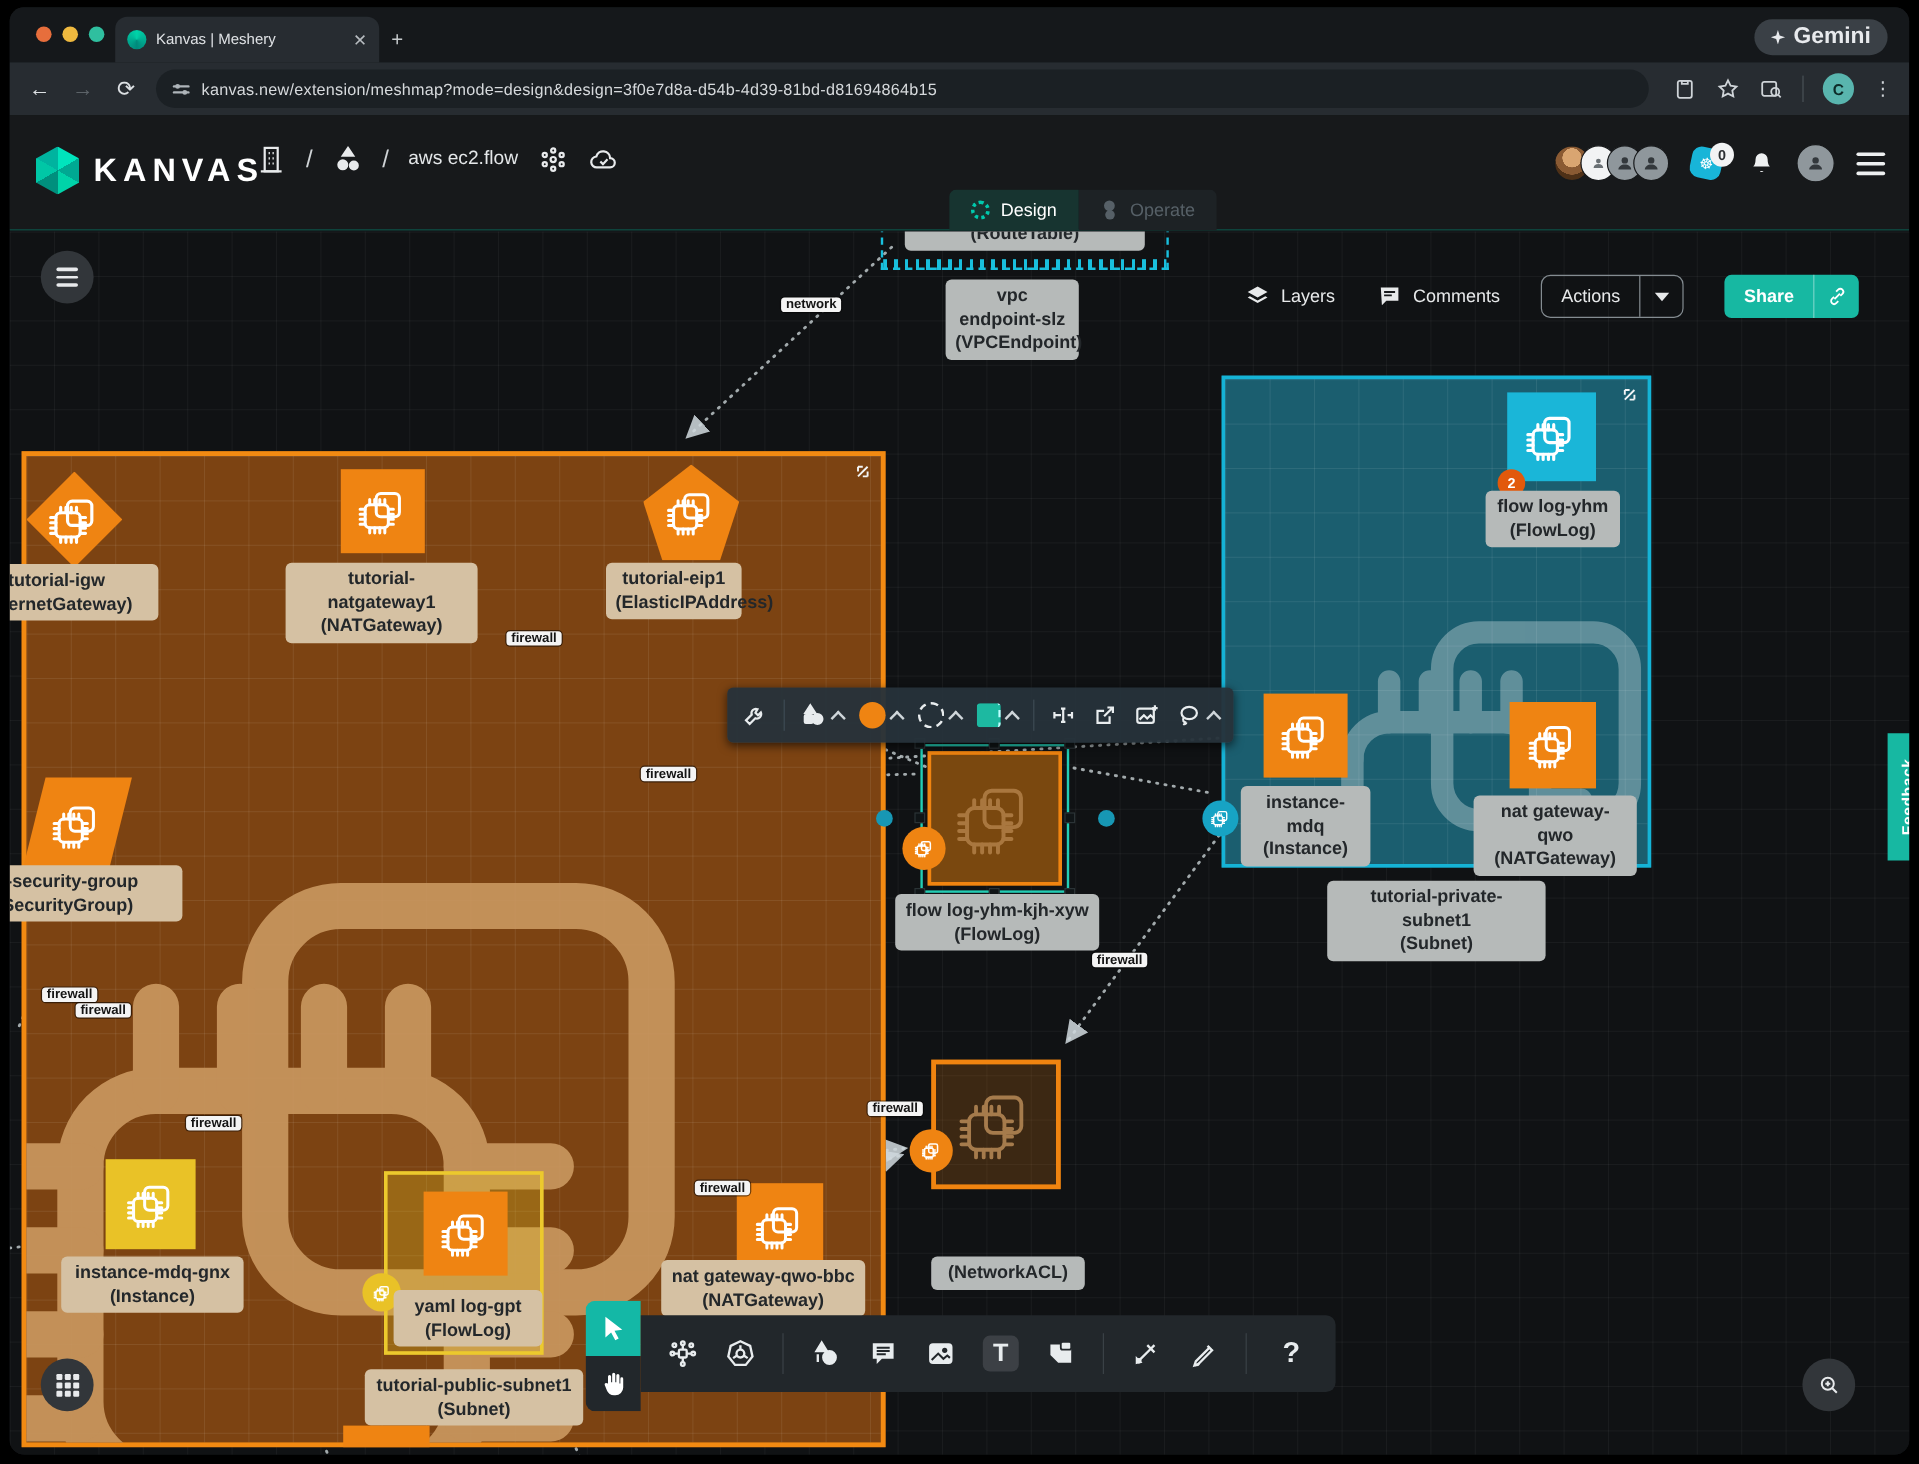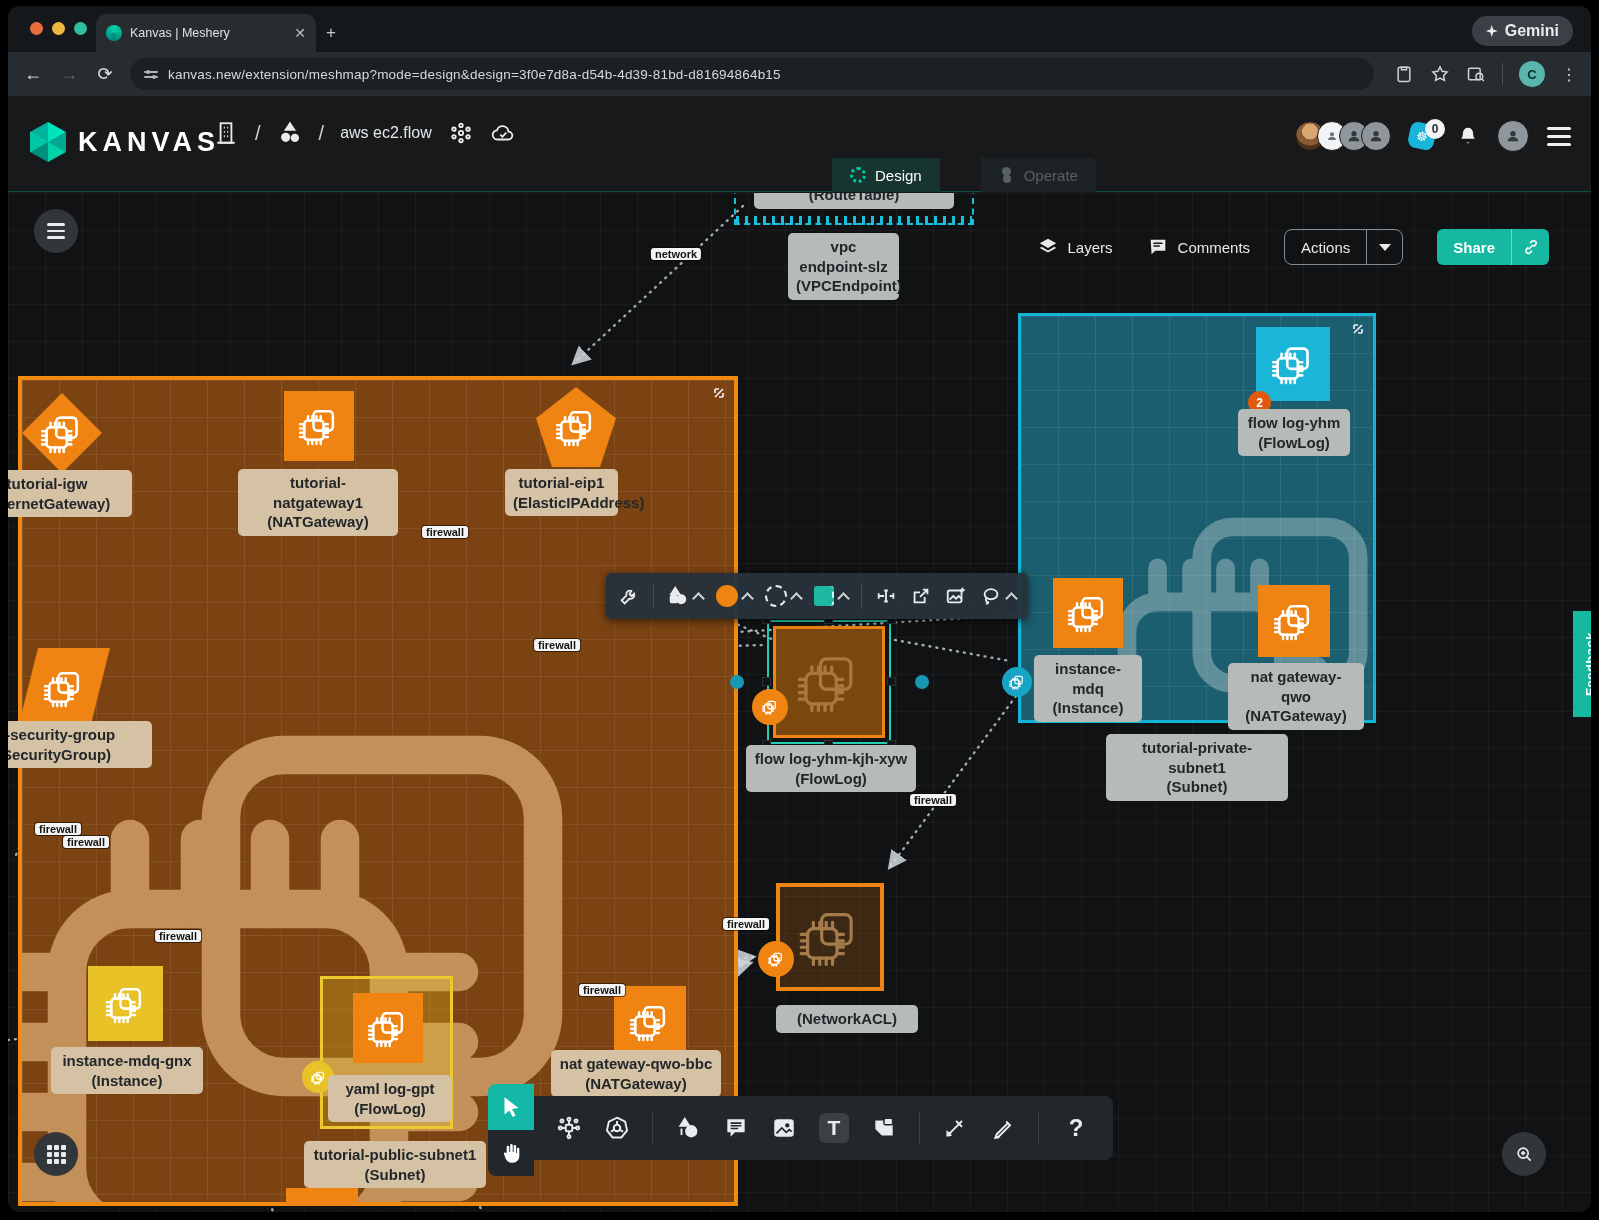--- a/index.html
+++ b/index.html
@@ -10,21 +10,21 @@
   
   .tabstrip { position:relative; height:46px; background:#15181b; }
   .lights { position:absolute; left:22px; top:16px; display:flex; gap:9px; }
   .light { width:13px; height:13px; border-radius:50%; }
   .tab { position:absolute; left:88px; top:8px; width:220px; height:38px; background:#272c31;
     border-radius:10px 10px 0 0; display:flex; align-items:center; padding:0 10px; gap:8px; }
   .tab-title { color:#dfe2e5; font-size:12.5px; flex:1; white-space:nowrap; overflow:hidden; }
   .tab-close { color:#b7bcc0; font-size:14px; }
   .newtab { position:absolute; left:318px; top:18px; color:#c5c9cc; font-size:17px; line-height:17px; }
   .gemini { position:absolute; right:18px; top:10px; height:30px; background:#3a4046; border-radius:16px;
-    color:#e8eaed; font-size:16px; font-weight:700; display:flex; align-items:center; gap:7px; padding:0 14px; }
+    color:#e8eaed; font-size:19px; font-weight:700; display:flex; align-items:center; gap:7px; padding:0 14px; }
   .star4 { width:12px; height:12px; background:#e8eaed; clip-path:polygon(50% 0,62% 38%,100% 50%,62% 62%,50% 100%,38% 62%,0 50%,38% 38%); }
 
   .urlrow { position:relative; height:44px; background:#272c31; display:flex; align-items:center; padding:0 14px; gap:14px; }
   .navic { color:#dde1e4; font-size:18px; width:22px; text-align:center; }
   .navic.dim { color:#5c6368; }
   .urlbox { flex:1; height:32px; background:#1b2024; border-radius:16px; display:flex; align-items:center; padding:0 14px; gap:10px; }
   .url { color:#d6d9dc; font-size:13.5px; letter-spacing:.2px; }
   .sliders { display:inline-flex; flex-direction:column; gap:3px; }
   .sliders i { display:block; width:14px; height:2px; background:#aeb4b9; border-radius:2px; position:relative; }
   .sliders i::after { content:""; position:absolute; width:4px; height:4px; border-radius:50%; background:#aeb4b9; top:-1px; }
@@ -57,21 +57,21 @@
   .collab { position:relative; width:30px; height:30px; }
   .collab .hub { position:absolute; left:0; top:2px; width:26px; height:26px; border-radius:8px; background:#18b5d8;
     transform:rotate(12deg); display:flex; align-items:center; justify-content:center; color:#fff; font-size:13px; }
   .collab .cnt { position:absolute; right:-6px; top:-2px; width:20px; height:20px; border-radius:50%; background:#f2f3f4;
     color:#2a2e31; font-size:12px; font-weight:700; display:flex; align-items:center; justify-content:center; }
   .bell { width:22px; height:22px; fill:#eef0f1; }
   .burger { display:flex; flex-direction:column; gap:5px; }
   .burger i { width:24px; height:3px; background:#eef0f1; border-radius:2px; }
 
   .modes { position:absolute; left:783px; top:62px; display:flex; height:34px; border-radius:6px 6px 0 0; overflow:hidden; }
-  .mode { display:flex; align-items:center; gap:9px; padding:0 18px; font-size:15px;margin-left:41px; }
+  .mode { display:flex; align-items:center; gap:9px; padding:0 18px; font-size:15px; }
   .mode.active { background:#173430; color:#fff; }
   .mode.idle { background:#1d2225; color:#566067; }
   .spiral { width:16px; height:16px; border-radius:50%; border:3px dotted #00c9ac; }
   .gearduo { width:16px; height:16px; position:relative; }
   .gearduo i { position:absolute; border-radius:50%; background:#566067; }
   .gearduo i:first-child{ width:9px; height:9px; left:3px; top:0; }
   .gearduo i:last-child{ width:8px; height:8px; left:4px; top:8px; }
 
   
   .canvas { position:absolute; left:0; top:187px; width:1599px; height:1027px; background:#101214; overflow:hidden;
@@ -522,21 +522,21 @@
     <div class="node outline-node" style="left:768px;top:690px;width:108px;height:108px">
       <svg style="width:64px;height:64px;color:#c9975f;opacity:.75" viewBox="0 0 100 100">
           <use href="#chip" stroke-width="5"></use>
         </svg>
     </div>
     <span class="badge" style="left:750px;top:748px;width:36px;height:36px">
       <svg style="width:16px;height:16px" viewBox="0 0 100 100">
           <use href="#chip" stroke-width="8"></use>
         </svg>
     </span>
-    <div class="nlabel grey" style="left:768px;top:812px;width:142px">
+    <div class="nlabel grey" style="left:768px;top:854px;width:128px">
       <span>(NetworkACL)</span>
     </div>
 
     <div class="selwrap">
       <div class="selbox"></div>
       <span class="handle" style="left:-5px;top:-5px"></span>
       <span class="handle" style="left:57px;top:-5px"></span>
       <span class="handle" style="right:-5px;top:-5px"></span>
       <span class="handle" style="left:-5px;top:57px"></span>
       <span class="handle" style="right:-5px;top:57px"></span>

